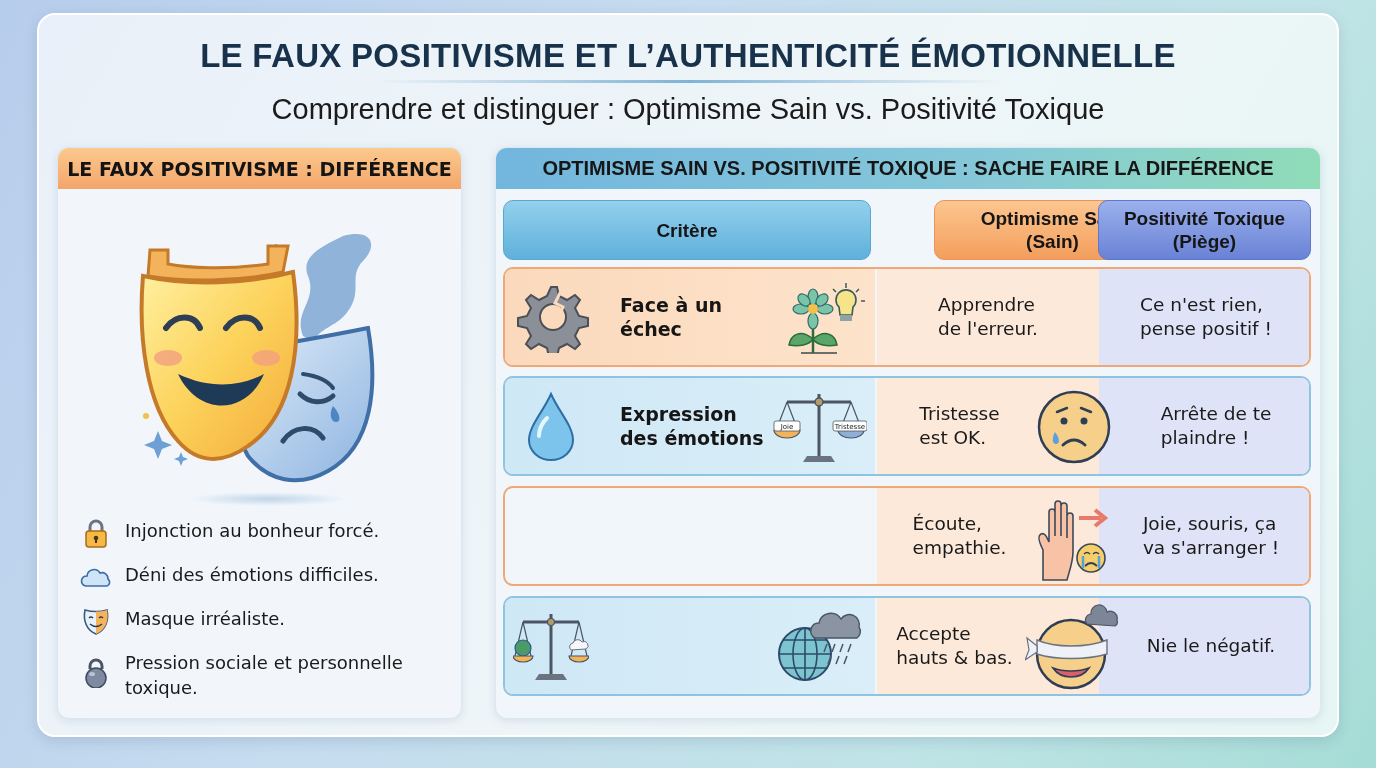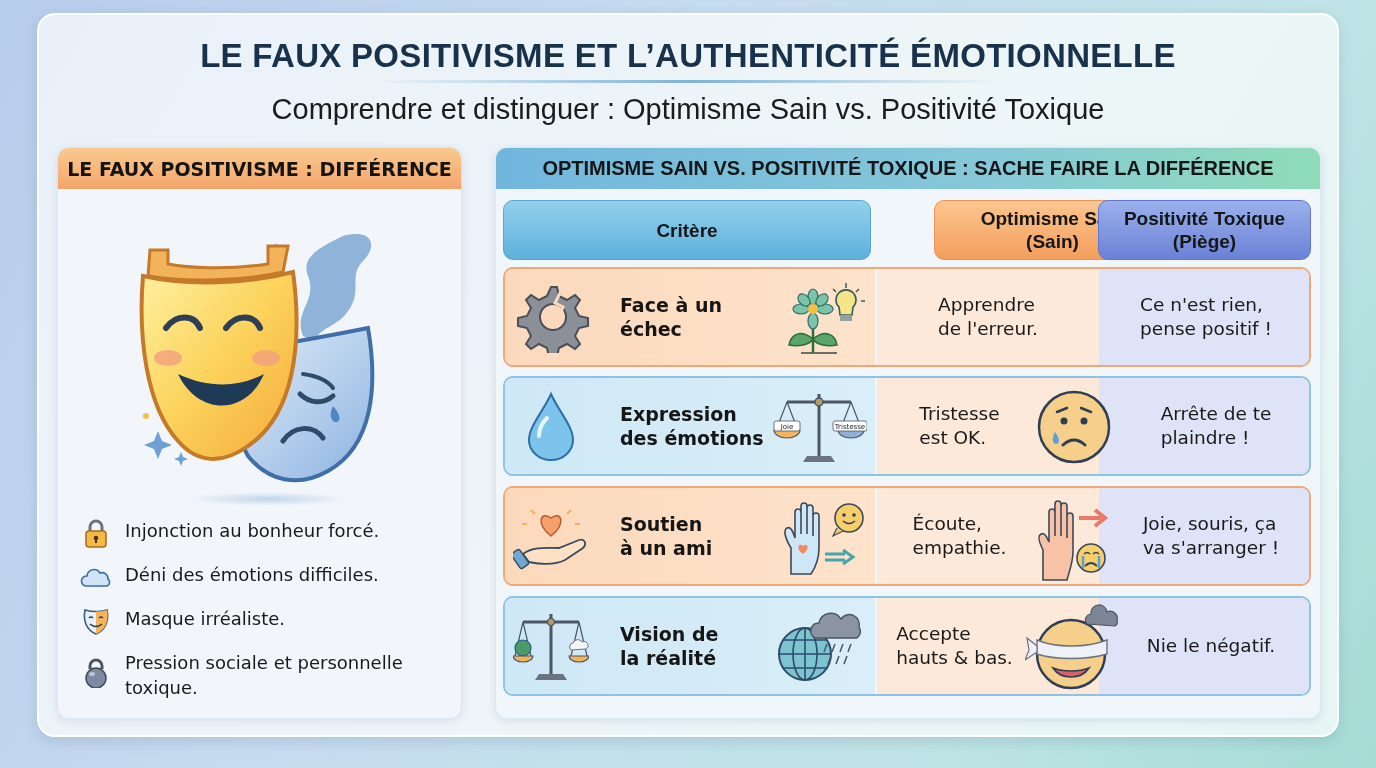--- a/index.html
+++ b/index.html
@@ -286,40 +286,20 @@
         <circle cx="39" cy="39" r="35" fill="#f6cf8a" stroke="#2e3e55" stroke-width="2.5"></circle>
         <path d="M22 24 l10 -4 M56 24 l-10 -4" stroke="#2e3e55" stroke-width="2.5" stroke-linecap="round"></path>
         <circle cx="29" cy="33" r="3.5" fill="#2e3e55"></circle>
           <circle cx="49" cy="33" r="3.5" fill="#2e3e55"></circle>
         <path d="M28 57 q11 -10 22 0" stroke="#2e3e55" stroke-width="3" fill="none" stroke-linecap="round"></path>
         <path d="M20 44 C16 52 18 56 21 56 C24 56 26 52 20 44 Z" fill="#5aa0e0"></path>
       </svg>
     </div>
 
     <div class="row orange" style="top:338px">
-      <div class="crit">
-        <svg class="crit-ico" viewBox="0 0 76 72">
-          <path d="M38 36 C22 24 28 10 38 18 C48 10 54 24 38 36 Z" fill="#f6a06a" stroke="#b35a30" stroke-width="1.5"></path>
-          <path d="M22 14 L18 10 M54 14 L58 10 M14 24 L9 24 M62 24 L67 24" stroke="#f2b35a" stroke-width="2"></path>
-          <path d="M10 54 C20 46 36 48 46 48 L66 40 C72 38 74 44 70 48 L52 60 C40 66 26 64 16 62 Z" fill="#fde1c6" stroke="#3b4a5a" stroke-width="1.8"></path>
-          <rect x="2" y="50" width="10" height="18" rx="2" transform="rotate(-35 7 59)" fill="#6ea8d6" stroke="#3b4a5a" stroke-width="1.5"></rect>
-        </svg>
-        <div class="crit-label" style="white-space:pre-line">Soutien
-à un ami</div>
-        <svg class="crit-ico2" viewBox="0 0 96 78">
-          <path d="M20 76 L20 50 C14 40 12 32 16 30 C20 28 22 34 24 40 L24 14 a3 3 0 0 1 6 0 L30 36 L30 8 a3 3 0 0 1 6 0 L36 36 L36 10 a3 3 0 0 1 6 0 L42 38 L42 18 a3 3 0 0 1 6 0 L48 50 C48 62 44 70 40 76 Z" fill="#cfe6f6" stroke="#3b4a5a" stroke-width="1.6"></path>
-          <path d="M32 56 C24 50 28 44 32 48 C36 44 40 50 32 56 Z" fill="#f28a5a"></path>
-          <path d="M54 56 L74 56 M54 62 L74 62 M72 52 L82 59 L72 66" stroke="#4aa3a8" stroke-width="3" fill="none"></path>
-          <circle cx="78" cy="20" r="14" fill="#f6cf6a" stroke="#3b4a5a" stroke-width="1.6"></circle>
-          <path d="M66 30 L62 38 L72 33" fill="#f6cf6a" stroke="#3b4a5a" stroke-width="1.2"></path>
-          <circle cx="73" cy="17" r="1.8" fill="#2e3e55"></circle>
-            <circle cx="83" cy="17" r="1.8" fill="#2e3e55"></circle>
-          <path d="M72 23 q6 5 12 0" stroke="#2e3e55" stroke-width="1.6" fill="none"></path>
-        </svg>
-      </div>
       <div class="sain">
         <div class="cell-txt" style="white-space:pre-line;width:165px">Écoute,
 empathie.</div>
       </div>
       <div class="tox">
         <div class="cell-txt" style="white-space:pre-line;left:12px;width:200px">Joie, souris, ça
 va s'arranger !</div>
       </div>
       <svg class="mid-ico" style="left:528px;top:8px;width:86px;height:86px" viewBox="0 0 86 86">
         <path d="M10 84 L10 54 C6 46 4 40 8 38 C12 36 14 42 16 46 L16 16 a3 3 0 0 1 6 0 L22 40 L22 8 a3 3 0 0 1 6 0 L28 40 L28 10 a3 3 0 0 1 6 0 L34 42 L34 20 a3 3 0 0 1 6 0 L40 56 C40 66 36 76 34 84 Z" fill="#f7c2a6" stroke="#3b4a5a" stroke-width="1.6"></path>
@@ -337,22 +317,20 @@
           <path d="M38 4 L38 64" stroke="#4b5563" stroke-width="3"></path>
           <path d="M10 12 L66 12" stroke="#4b5563" stroke-width="3"></path>
           <circle cx="38" cy="12" r="3.5" fill="#b59a6a" stroke="#4b5563" stroke-width="1.2"></circle>
           <path d="M10 12 L2 46 M10 12 L18 46 M66 12 L58 46 M66 12 L74 46" stroke="#4b5563" stroke-width="1.2"></path>
           <circle cx="10" cy="38" r="8" fill="#4a9a6a" stroke="#2e5a8a" stroke-width="1.2"></circle>
           <path d="M58 40 a4 4 0 0 1 2 -7 a5 5 0 0 1 9 -1 a4 4 0 0 1 4 7 Z" fill="#f4f6fa" stroke="#6b7280" stroke-width="1"></path>
           <path d="M0 46 a10 6 0 0 0 20 0 Z" fill="#f2b35a" stroke="#4b5563" stroke-width="1.2"></path>
           <path d="M56 46 a10 6 0 0 0 20 0 Z" fill="#f2b35a" stroke="#4b5563" stroke-width="1.2"></path>
           <path d="M26 64 L50 64 L54 70 L22 70 Z" fill="#6b7280"></path>
         </svg>
-        <div class="crit-label" style="white-space:pre-line">Vision de
-la réalité</div>
         <svg class="crit-ico2" viewBox="0 0 96 78">
           <circle cx="34" cy="46" r="26" fill="#7cc4d0" stroke="#2e4a6a" stroke-width="2"></circle>
           <ellipse cx="34" cy="46" rx="12" ry="26" fill="none" stroke="#2e4a6a" stroke-width="1.6"></ellipse>
           <path d="M8 46 L60 46 M12 32 L56 32 M12 60 L56 60 M34 20 L34 72" stroke="#2e4a6a" stroke-width="1.6"></path>
           <path d="M44 30 a8 8 0 0 1 4 -15 a12 12 0 0 1 22 -4 a10 10 0 0 1 18 8 a8 8 0 0 1 -2 11 Z" fill="#8a94a3" stroke="#4b5563" stroke-width="1.4"></path>
           <path d="M56 36 l-3 8 M64 36 l-3 8 M72 36 l-3 8 M80 36 l-3 8 M60 48 l-3 8 M68 48 l-3 8 M76 48 l-3 8" stroke="#4b5563" stroke-width="1.5"></path>
         </svg>
       </div>
       <div class="sain">
         <div class="cell-txt" style="white-space:pre-line;width:155px">Accepte

